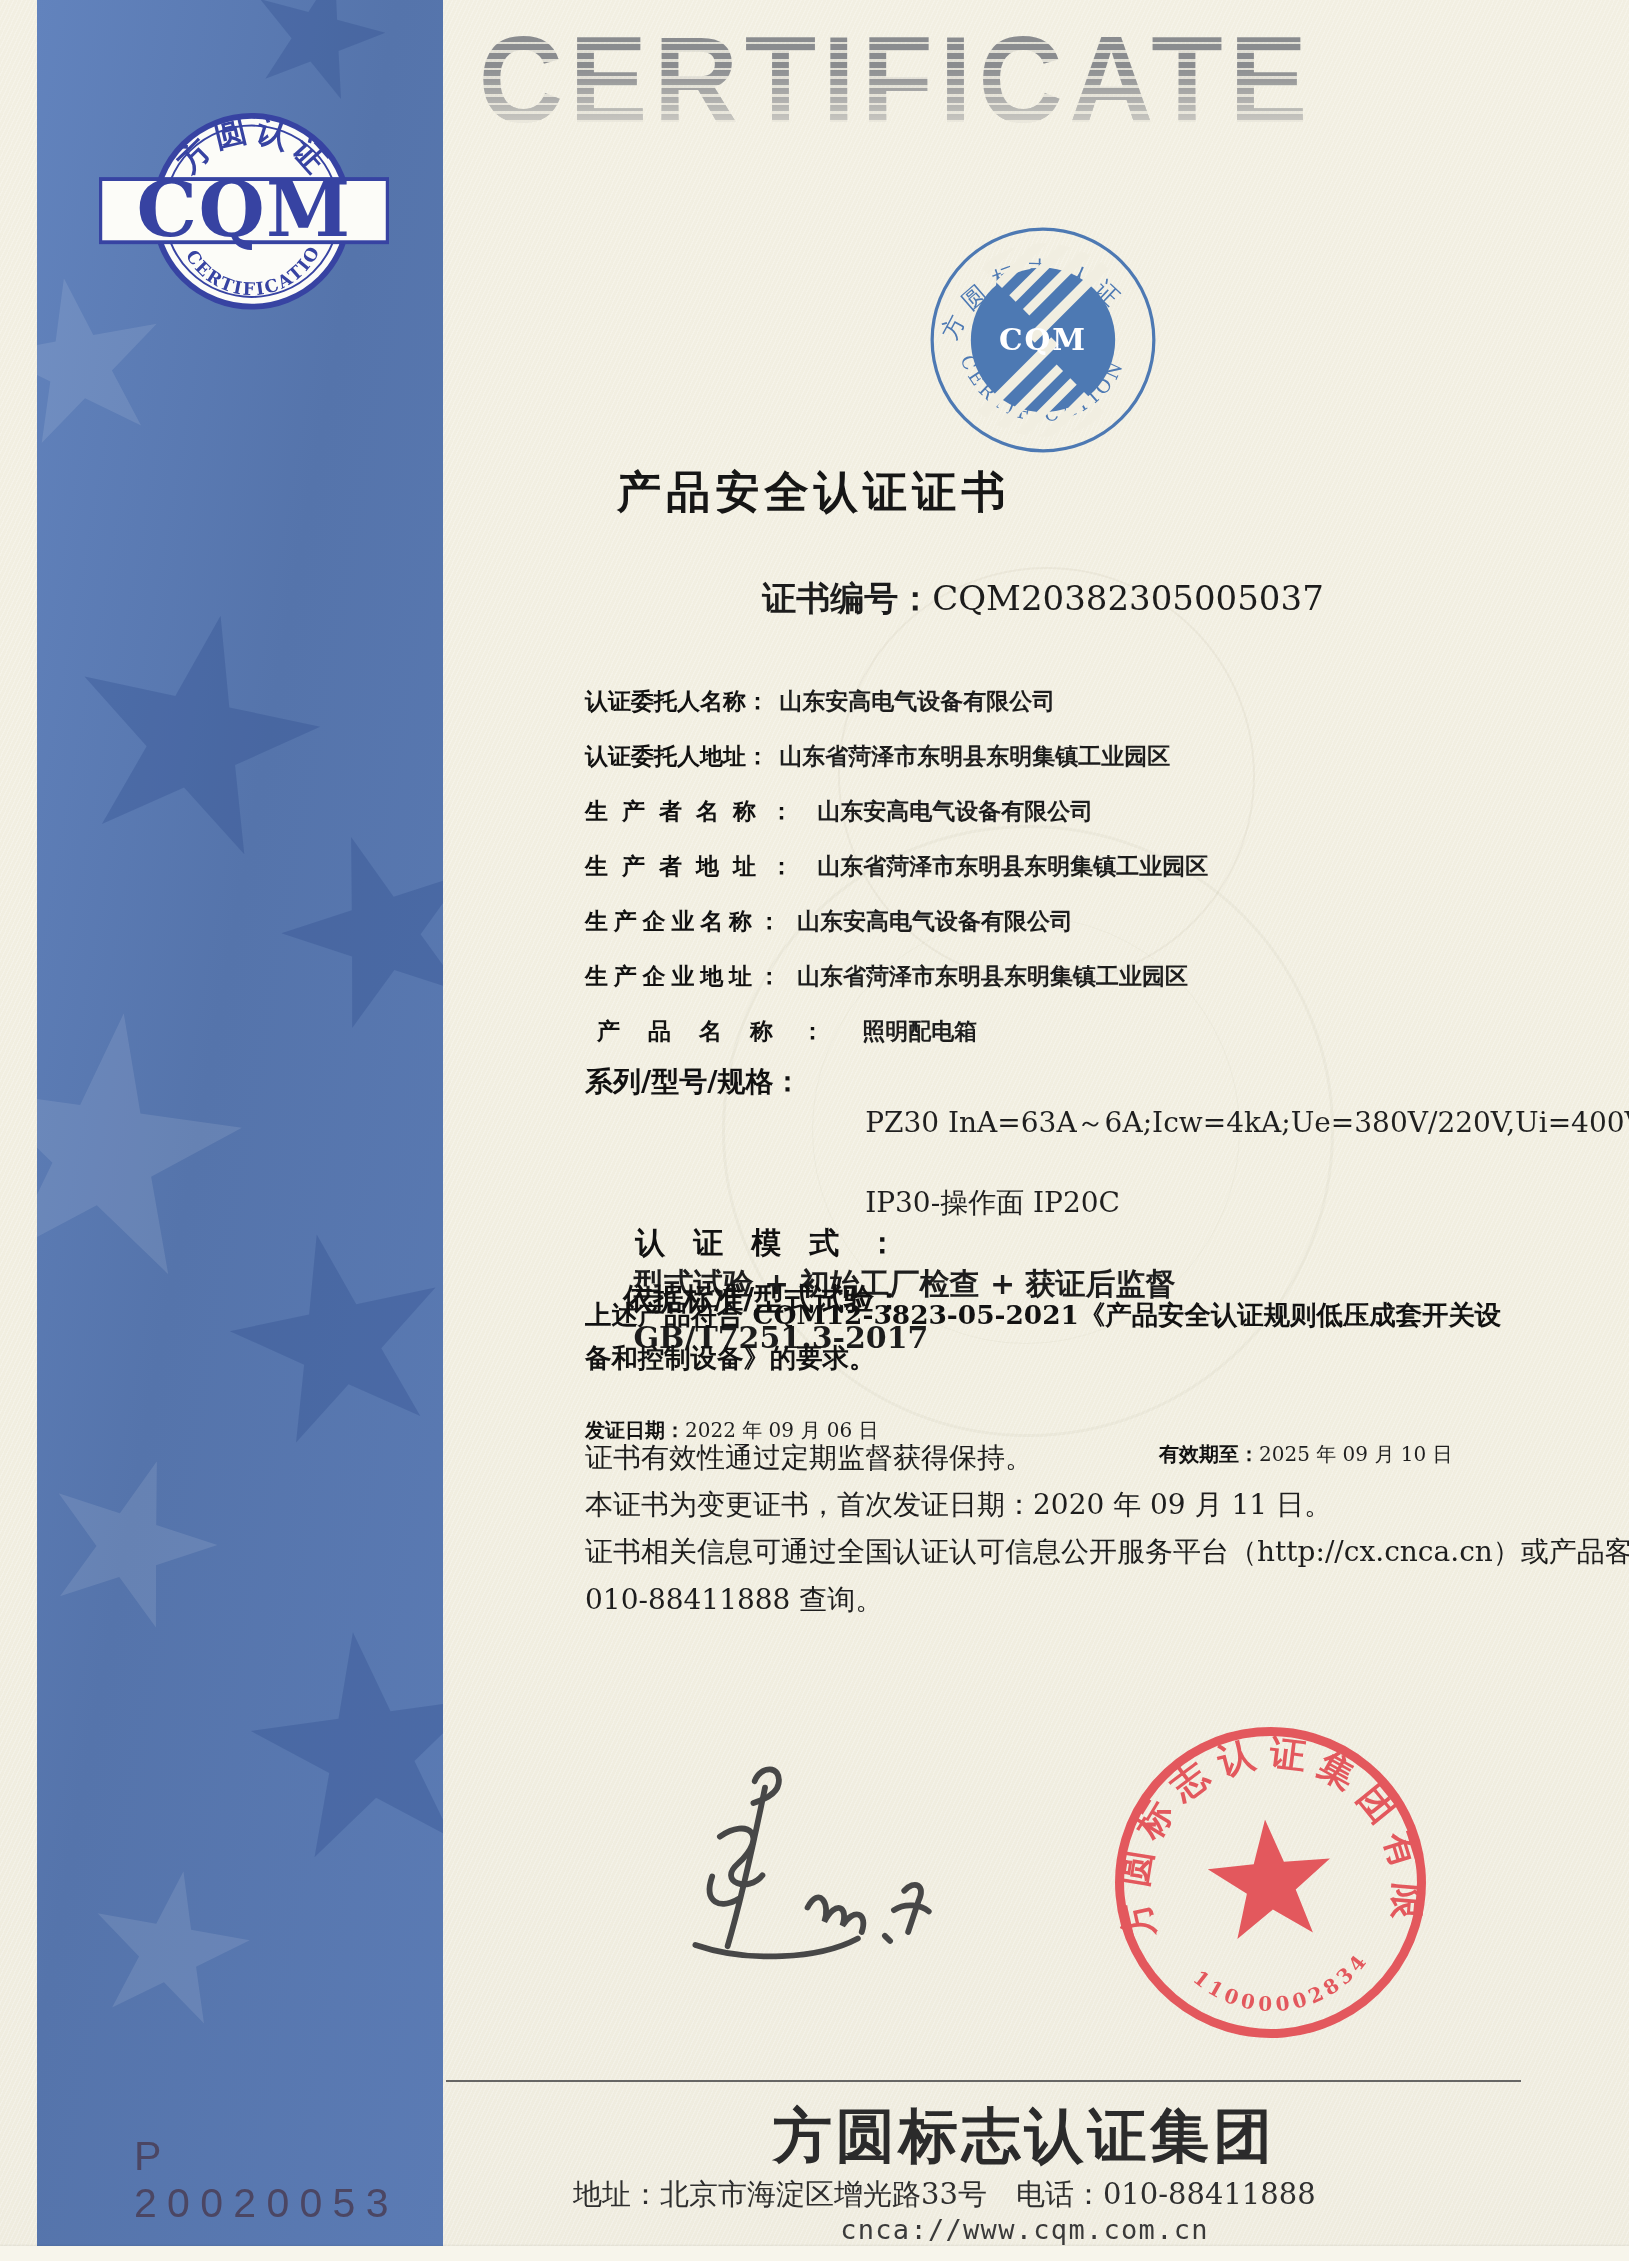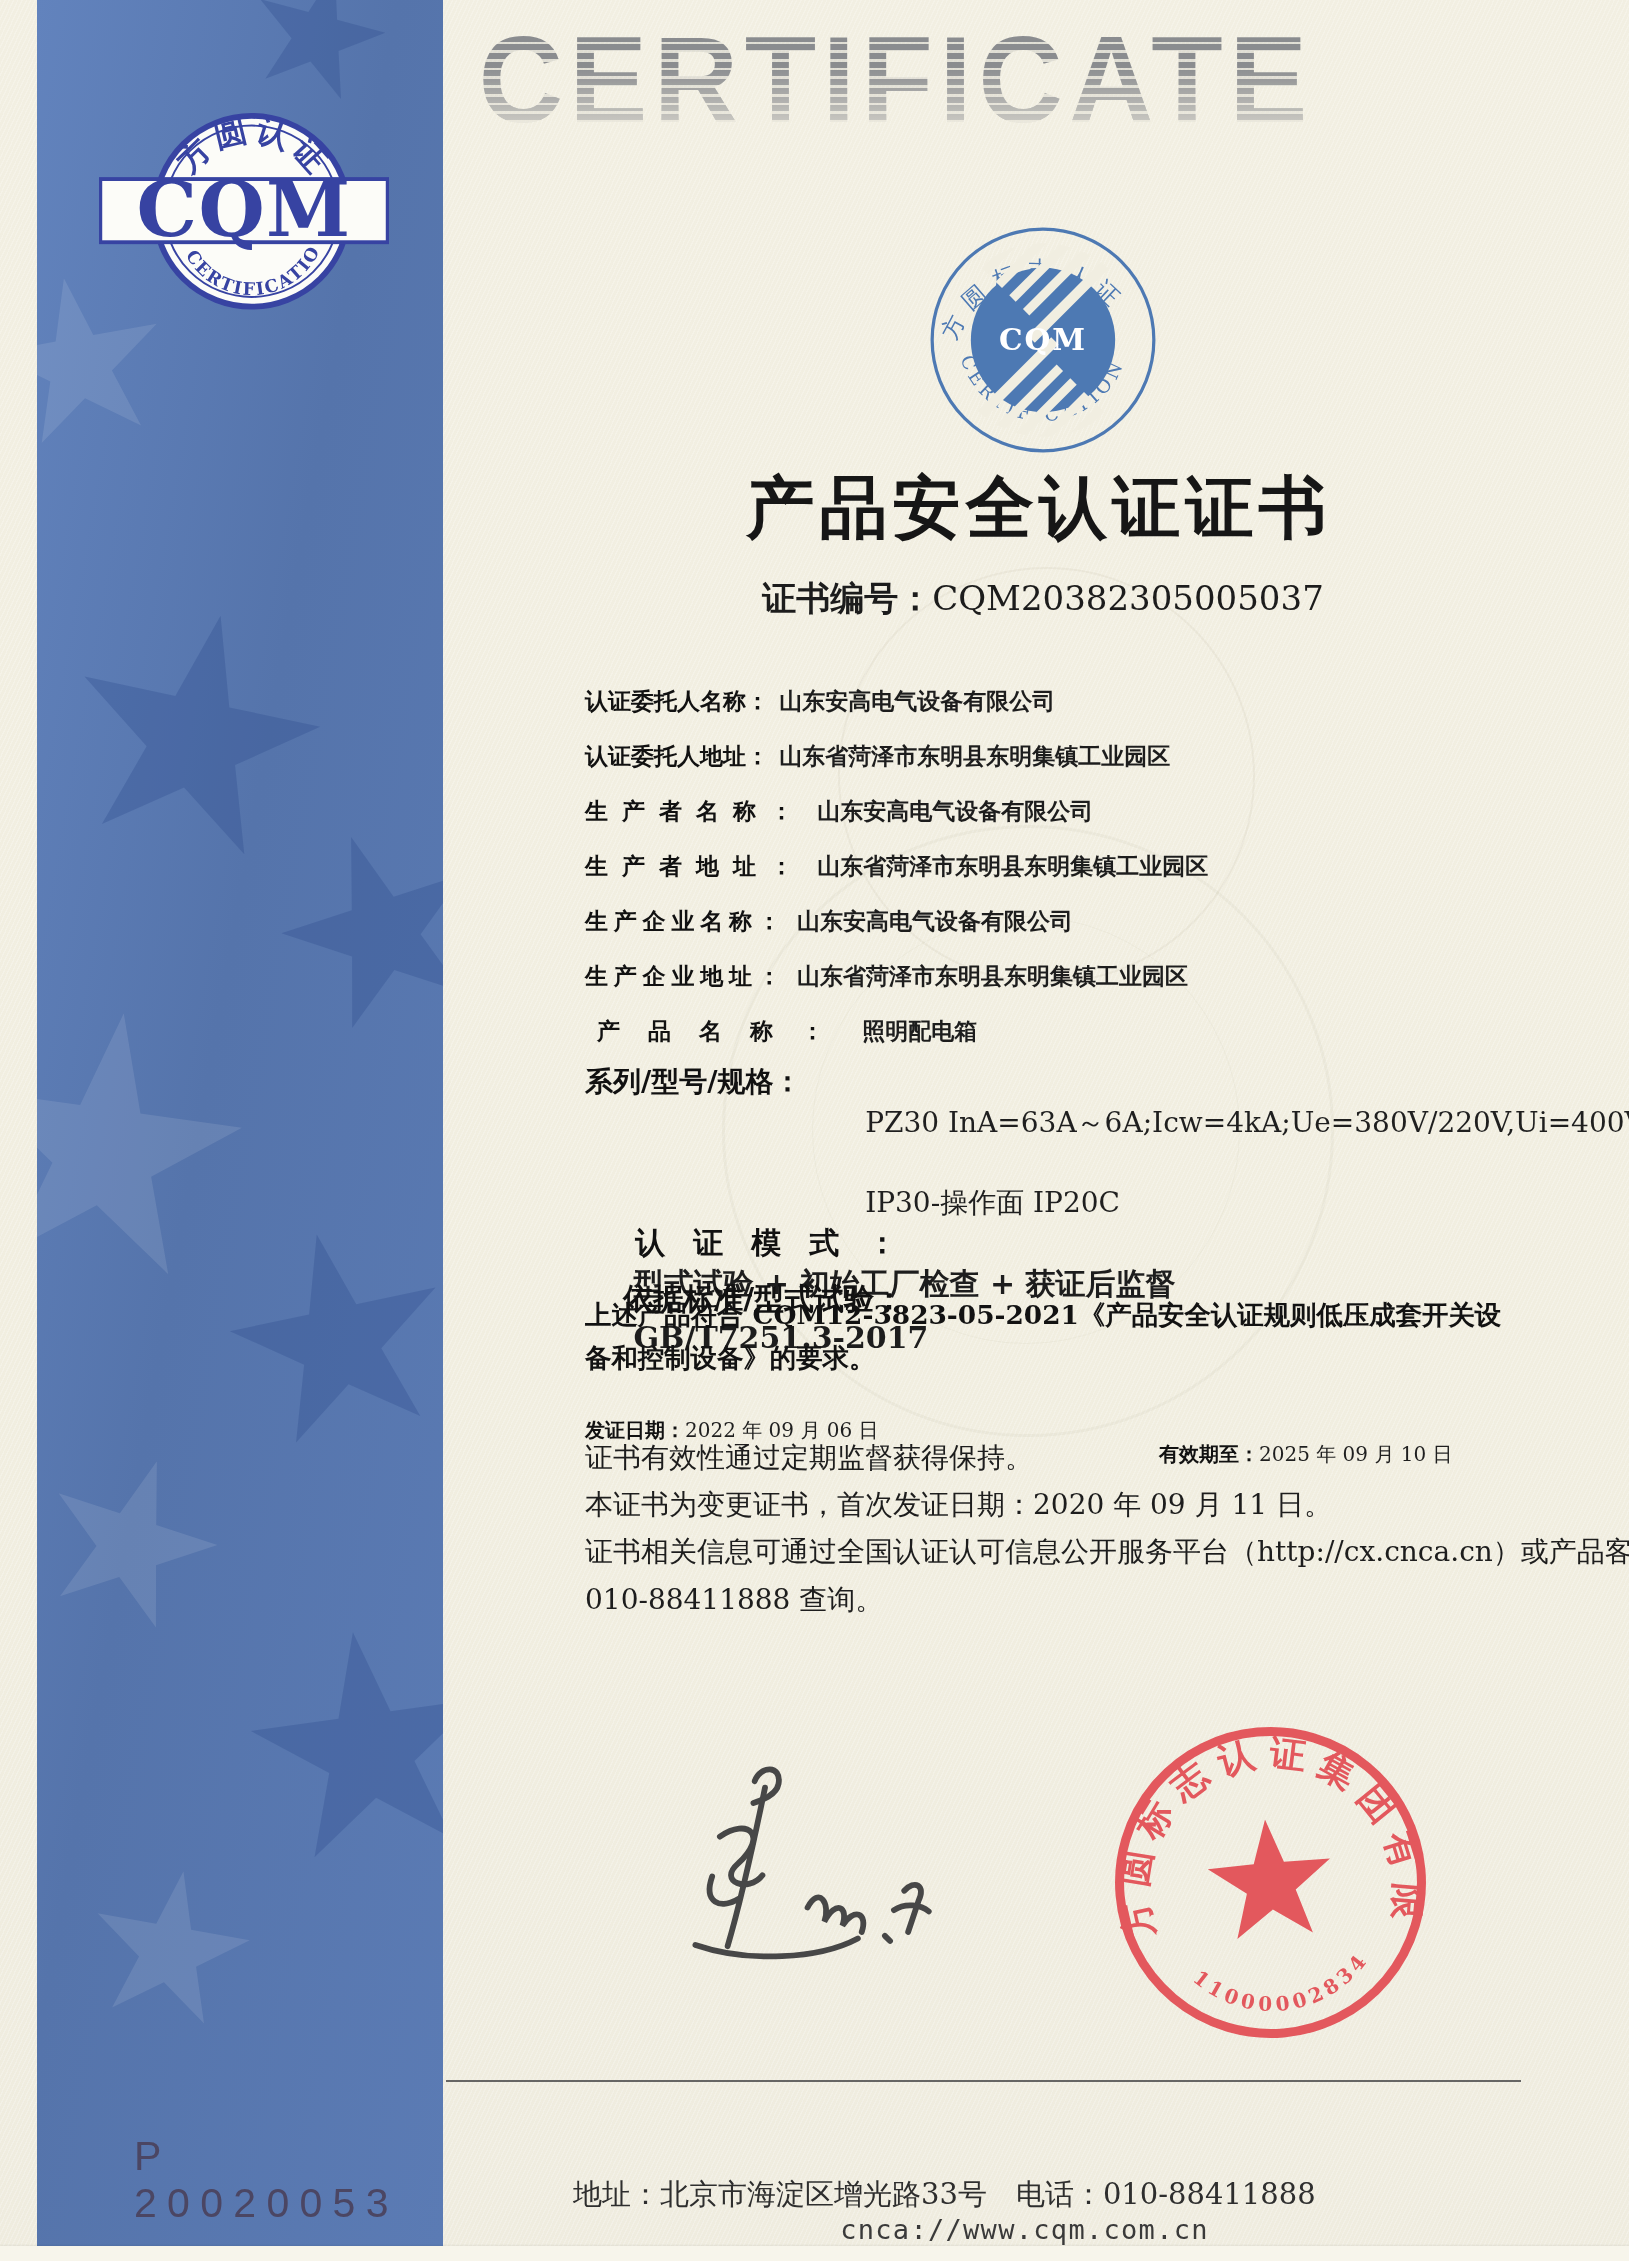--- a/index.html
+++ b/index.html
@@ -41,22 +41,22 @@
     -webkit-background-clip:text; background-clip:text;
   }
   .center-logo{position:absolute; left:927px; top:224px; width:232px; height:232px;}
   
   .ghost-ring{position:absolute; border-radius:50%; pointer-events:none;}
   .gr1{left:838px; top:567px; width:413px; height:413px; border:2.6px solid rgba(120,110,70,0.06);}
   .gr2{left:722px; top:825px; width:606px; height:606px; border:3.2px solid rgba(120,110,70,0.05);}
   .gr3{left:812px; top:916px; width:426px; height:426px; border:1.9px solid rgba(120,110,70,0.05);}
   
   .doc-title{
-    position:absolute; left:581px; top:463px; width:916px; text-align:center;
-    font-size:68px; font-weight:900; letter-spacing:5.2px; color:#161616;
+    position:absolute; left:617px; top:463px; width:916px; text-align:left;
+    font-size:44px; font-weight:900; letter-spacing:5.2px; color:#161616;
   }
   .cert-no{
     position:absolute; left:585px; top:576px; width:916px; text-align:center;
     font-size:34px; color:#1c1c1c; white-space:pre;
   }
   .cert-no .b{font-weight:bold;}
   .fields{position:absolute; left:585px; top:674px; width:941px;}
   .frow{display:flex; align-items:center; height:55px; font-size:23px; white-space:pre;}
   .lbl{font-weight:bold; color:#111; flex:0 0 auto;}
   .val{margin-left:10.3px; color:#1d1d1d;font-weight:bold;}
@@ -263,18 +263,19 @@
     <text font-size="56" font-weight="bold" fill="#e2484f">
       <textPath href="#sealTop" startOffset="2" textLength="868">方圆标志认证集团有限公司</textPath>
     </text>
     <polygon fill="#e2484f" points="255,157 278.5,224.7 350.1,226.1 293.0,269.3 313.8,337.9 255,297 196.2,337.9 217.0,269.3 159.9,226.1 231.5,224.7"></polygon>
     <text font-size="31" font-weight="bold" fill="#e2484f" letter-spacing="7">
       <textPath href="#sealBot" startOffset="4">1100000283409</textPath>
     </text>
   </svg>
 
   <div class="foot-rule"></div>
+  <div class="foot-title">方圆标志认证集团</div>
   <div class="foot-addr"><span>地址：北京市海淀区增光路33号</span><span>　</span><span>电话：010-88411888</span></div>
   <div class="foot-web">cnca://www.cqm.com.cn</div>
 
   <div class="bottom-strip"></div>
 </div>
 
 
 </body></html>

